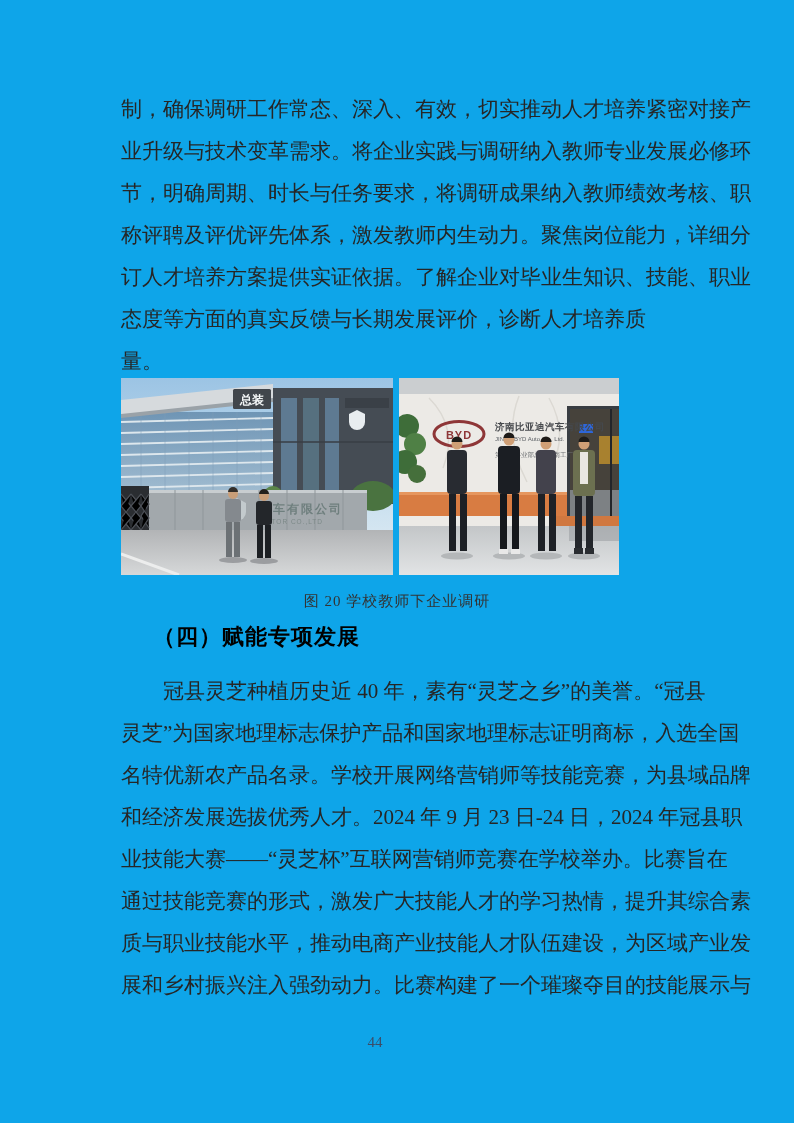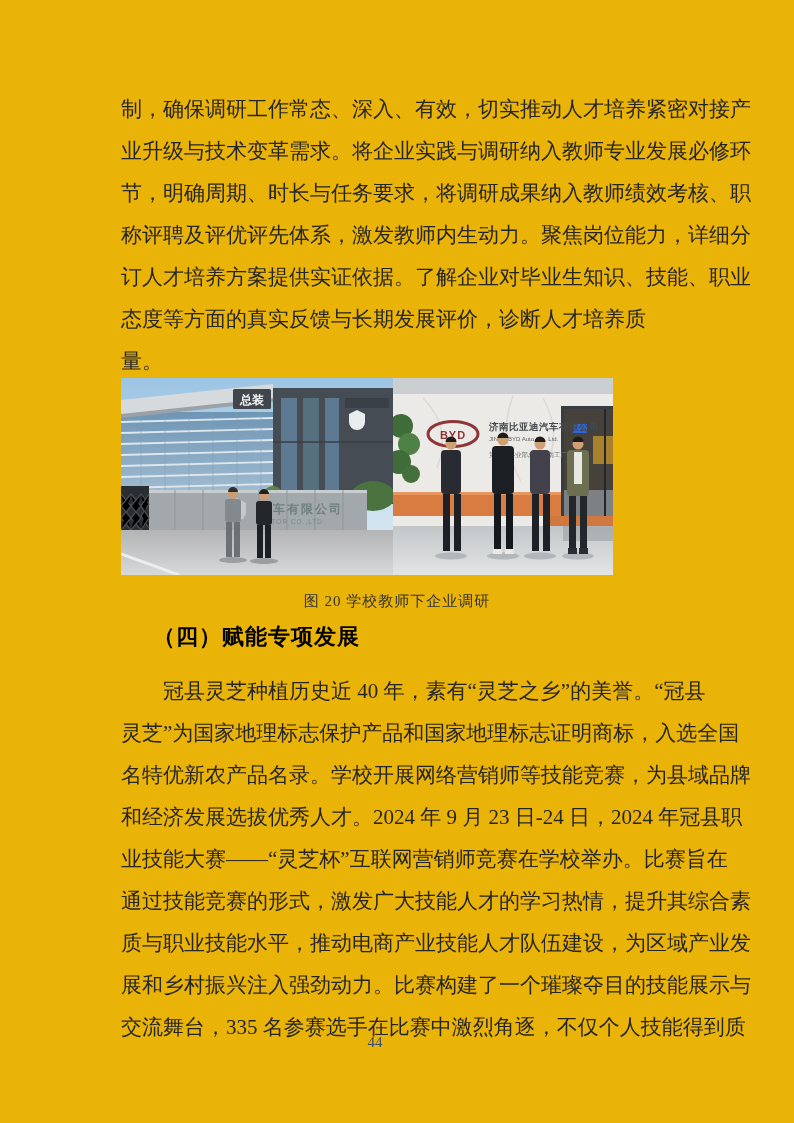--- a/index.html
+++ b/index.html
@@ -1,29 +1,29 @@
 <!DOCTYPE html>
 <html><head>
 <meta charset="utf-8">
 <style>
   html,body{margin:0;padding:0;background:#fff;}
   .page{
-    position:relative;width:794px;height:1123px;background:#eab308;
+    position:relative;width:794px;height:1123px;background:#0ea5e9;
     font-family:"Liberation Serif","DejaVu Serif",serif;
     color:#262626;overflow:hidden;
   }
   .para{position:absolute;left:121px;width:552px;}
   .bodyline{
     height:42px;line-height:42px;font-size:21px;white-space:nowrap;
     text-align:justify;text-align-last:justify;
   }
   .bodyline.noj{text-align:left;text-align-last:left;white-space:normal;}
   .bodyline.indent{text-indent:42px;}
   .p2 .bodyline{height:42px;line-height:42px;}
-  .figure-row{position:absolute;left:121px;top:378px;width:552px;height:197px;display:flex;gap:0;}
+  .figure-row{position:absolute;left:121px;top:378px;width:552px;height:197px;display:flex;gap:6px;}
   .photo{position:relative;height:197px;overflow:hidden;background:#dfe5e9;}
   .photo svg{display:block;}
   .photo-left{width:272px;}
   .photo-right{width:220px;}
   .caption{
     position:absolute;left:121px;top:592px;width:552px;text-align:center;
     font-size:15px;letter-spacing:1px;color:#333;font-style:normal;
   }
   .heading{
     position:absolute;left:153px;top:622px;
@@ -265,18 +265,17 @@
 
   <div class="para p2" style="top:670px;">
     <div class="bodyline indent">冠县灵芝种植历史近 40 年，素有“灵芝之乡”的美誉。“冠县</div>
     <div class="bodyline">灵芝”为国家地理标志保护产品和国家地理标志证明商标，入选全国</div>
     <div class="bodyline">名特优新农产品名录。学校开展网络营销师等技能竞赛，为县域品牌</div>
     <div class="bodyline">和经济发展选拔优秀人才。2024 年 9 月 23 日-24 日，2024 年冠县职</div>
     <div class="bodyline">业技能大赛——“灵芝杯”互联网营销师竞赛在学校举办。比赛旨在</div>
     <div class="bodyline">通过技能竞赛的形式，激发广大技能人才的学习热情，提升其综合素</div>
     <div class="bodyline">质与职业技能水平，推动电商产业技能人才队伍建设，为区域产业发</div>
     <div class="bodyline">展和乡村振兴注入强劲动力。比赛构建了一个璀璨夺目的技能展示与</div>
-    <div class="bodyline">交流舞台，335 名参赛选手在比赛中激烈角逐，不仅个人技能得到质</div>
   </div>
 
   <div class="footer-pagenum" style="color: rgb(59, 77, 104);">44</div>
 
 </div>
 
 </body></html>

